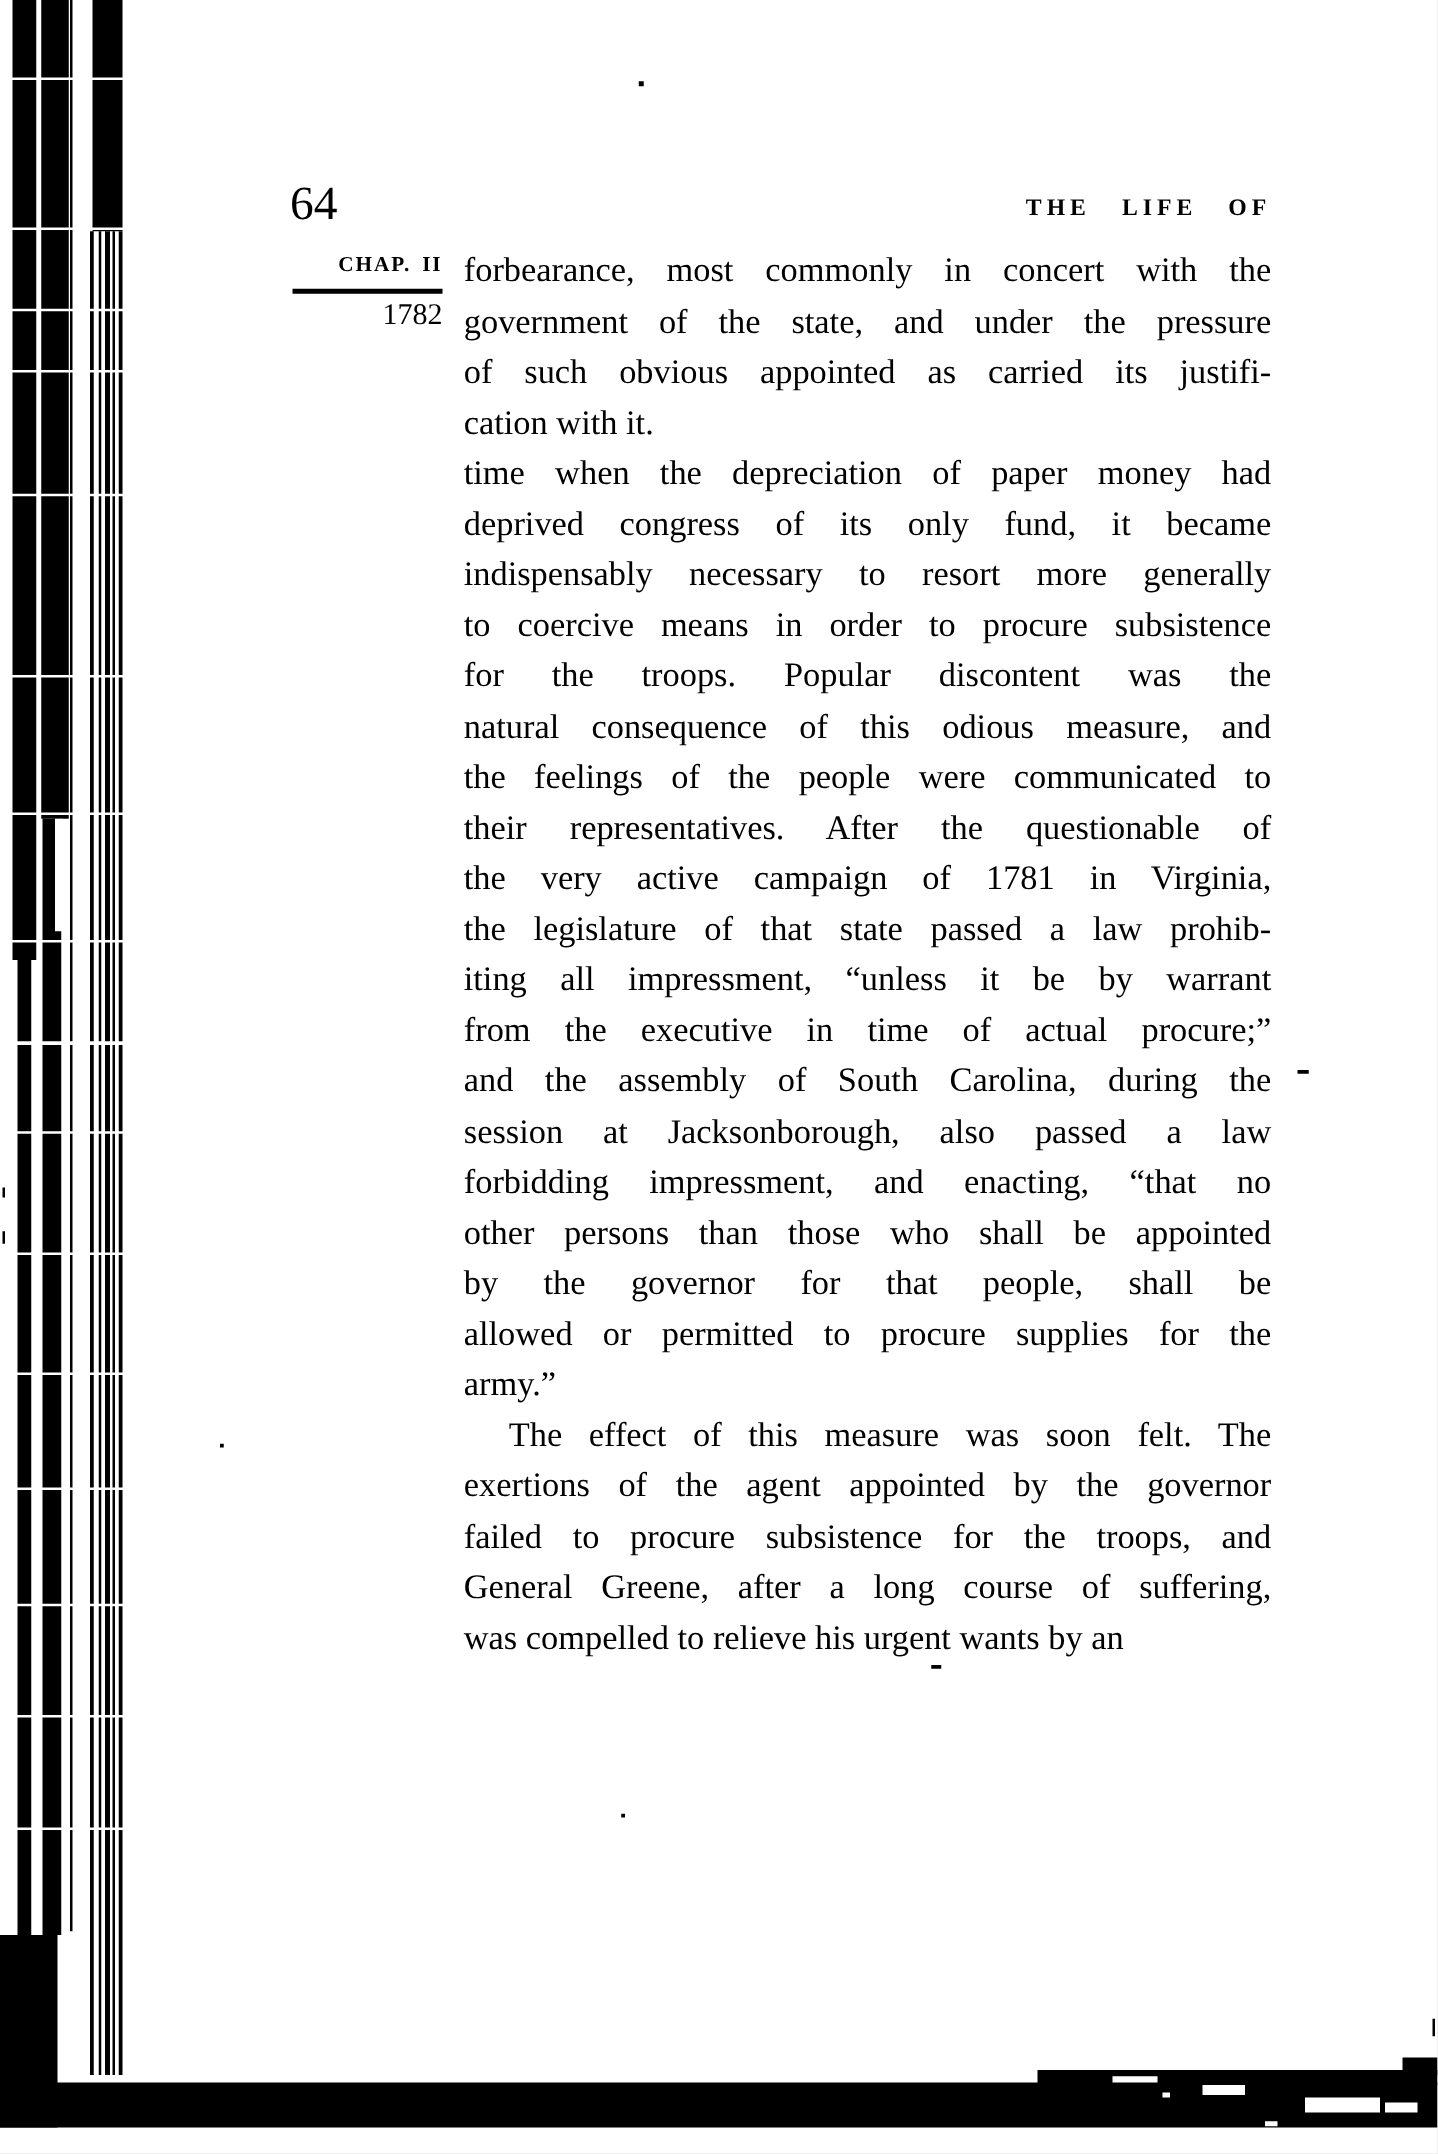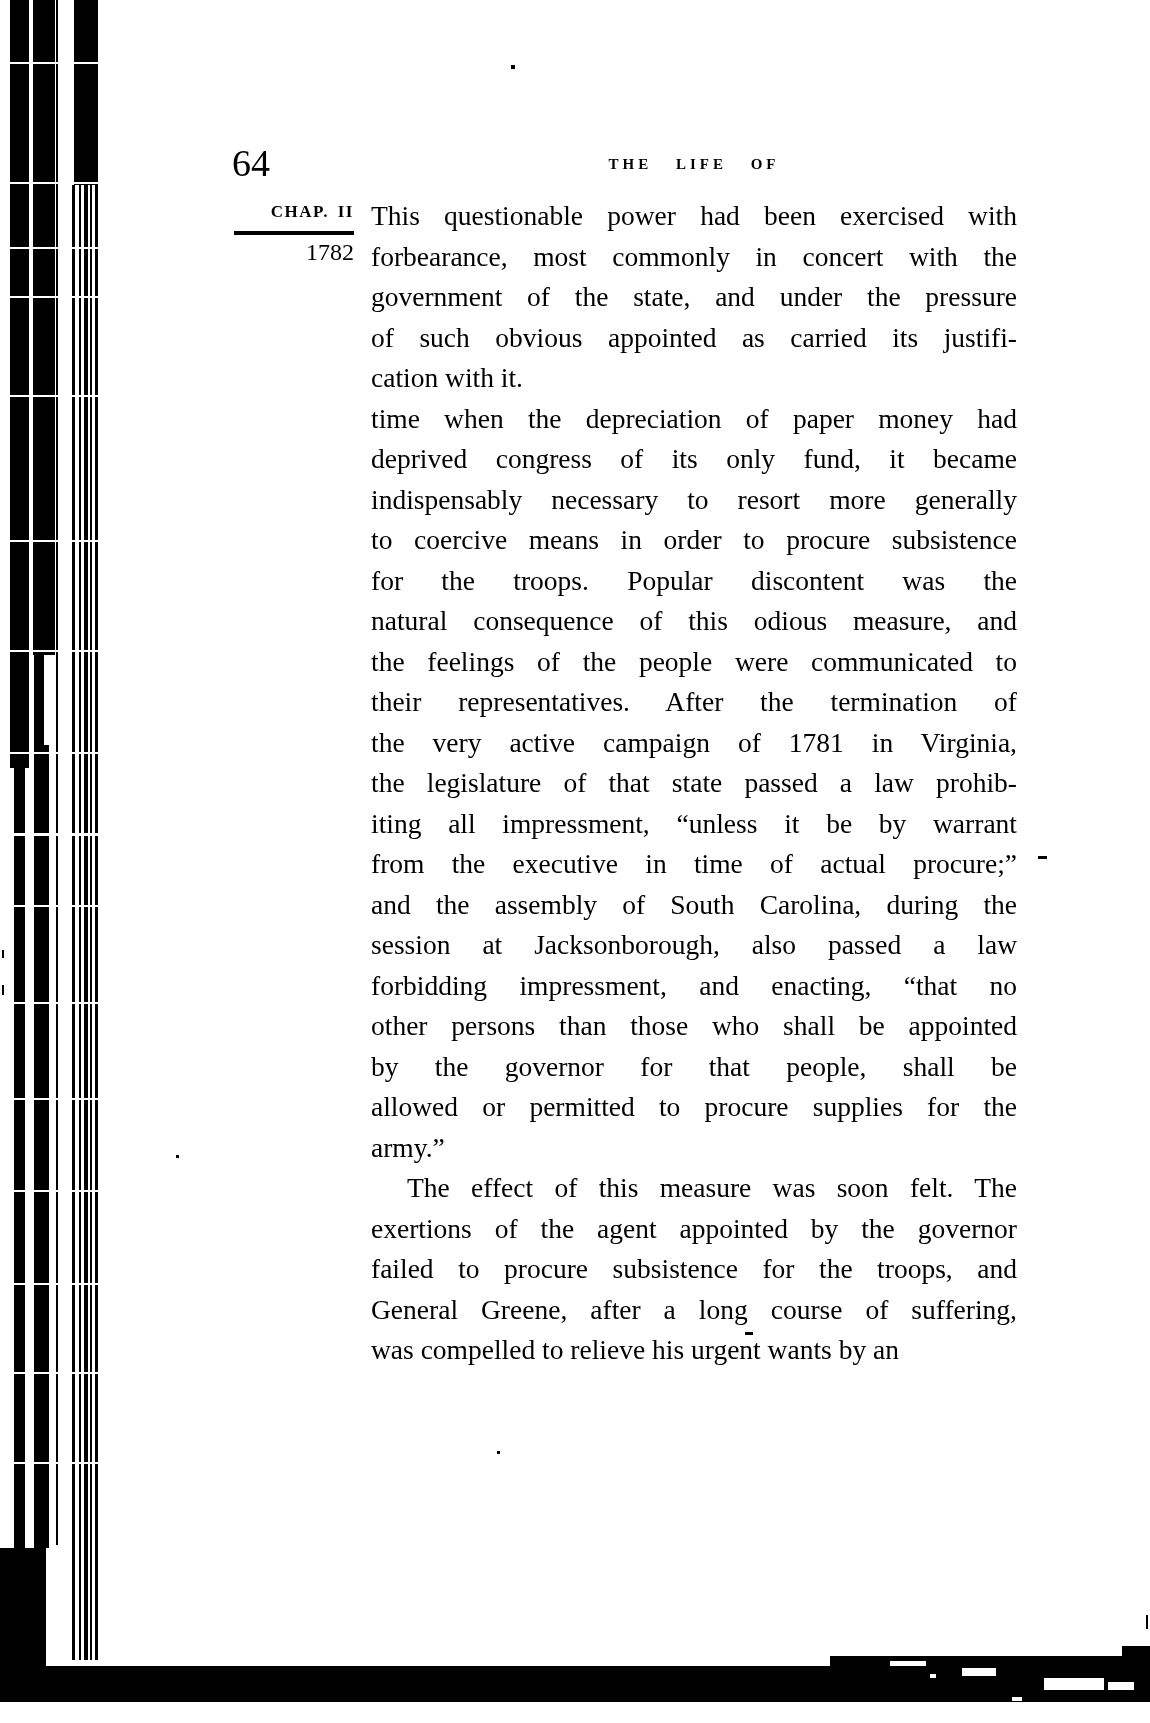--- a/index.html
+++ b/index.html
@@ -3,22 +3,22 @@
 <meta charset="utf-8">
 <style>
   html,body{margin:0;padding:0;background:#d8d8d8;}
   #scan-page{
     position:relative;width:1150px;height:1723px;background:#ffffff;
     overflow:hidden;font-family:"Liberation Serif","DejaVu Serif",serif;color:#000;padding-left:12px;
   }
   
   #page-num{position:absolute;left:232px;top:144px;font-size:38px;line-height:1;}
   #running-head{
-    position:absolute;left:371px;top:157px;width:646px;text-align:center;
-    font-size:15px;font-weight:bold;letter-spacing:4px;word-spacing:16px;line-height:1;
+    position:absolute;left:371px;top:157px;width:646px;text-align:right;
+    font-size:19px;font-weight:bold;letter-spacing:4px;word-spacing:16px;line-height:1;
   }
   
   #margin-note{position:absolute;left:234px;top:202px;width:120px;text-align:right;}
   #chap-label{font-size:17px;font-weight:bold;letter-spacing:1.5px;word-spacing:3px;line-height:1.2;}
   #chap-rule{border:none;border-bottom:4px solid #000;margin:9px 0 5px 0;height:0;}
   #year-label{font-size:24px;line-height:1;}
   
   #body-text{position:absolute;left:371px;top:196px;width:646px;}
   .line{font-size:27.5px;line-height:40.5px;height:40.5px;white-space:normal;}
   .j{text-align:justify;text-align-last:justify;-moz-text-align-last:justify;}
@@ -94,35 +94,34 @@
   <div id="running-head">THE LIFE OF</div>
 
   <div id="margin-note">
     <div id="chap-label">CHAP. II</div>
     <div id="chap-rule"></div>
     <div id="year-label">1782</div>
   </div>
 
   <div id="body-text">
       <div>
-        <div class="line j">This questionable power had been exercised with</div>
         <div class="line j">forbearance, most commonly in concert with the</div>
         <div class="line j">government of the state, and under the pressure</div>
         <div class="line j">of such obvious appointed as carried its justifi-</div>
         <div class="line">cation with it.</div>
       </div>
       <div>
         <div class="line j">time when the depreciation of paper money had</div>
         <div class="line j">deprived congress of its only fund, it became</div>
         <div class="line j">indispensably necessary to resort more generally</div>
         <div class="line j">to coercive means in order to procure subsistence</div>
         <div class="line j">for the troops.  Popular discontent was the</div>
         <div class="line j">natural consequence of this odious measure, and</div>
         <div class="line j">the feelings of the people were communicated to</div>
-        <div class="line j">their representatives.  After the termination of</div>
+        <div class="line j">their representatives.  After the questionable of</div>
         <div class="line j">the very active campaign of 1781 in Virginia,</div>
         <div class="line j">the legislature of that state passed a law prohib-</div>
         <div class="line j">iting all impressment, “unless it be by warrant</div>
         <div class="line j">from the executive in time of actual procure;”</div>
         <div class="line j">and the assembly of South Carolina, during the</div>
         <div class="line j">session at Jacksonborough, also passed a law</div>
         <div class="line j">forbidding impressment, and enacting, “that no</div>
         <div class="line j">other persons than those who shall be appointed</div>
         <div class="line j">by the governor for that people, shall be</div>
         <div class="line j">allowed or permitted to procure supplies for the</div>

